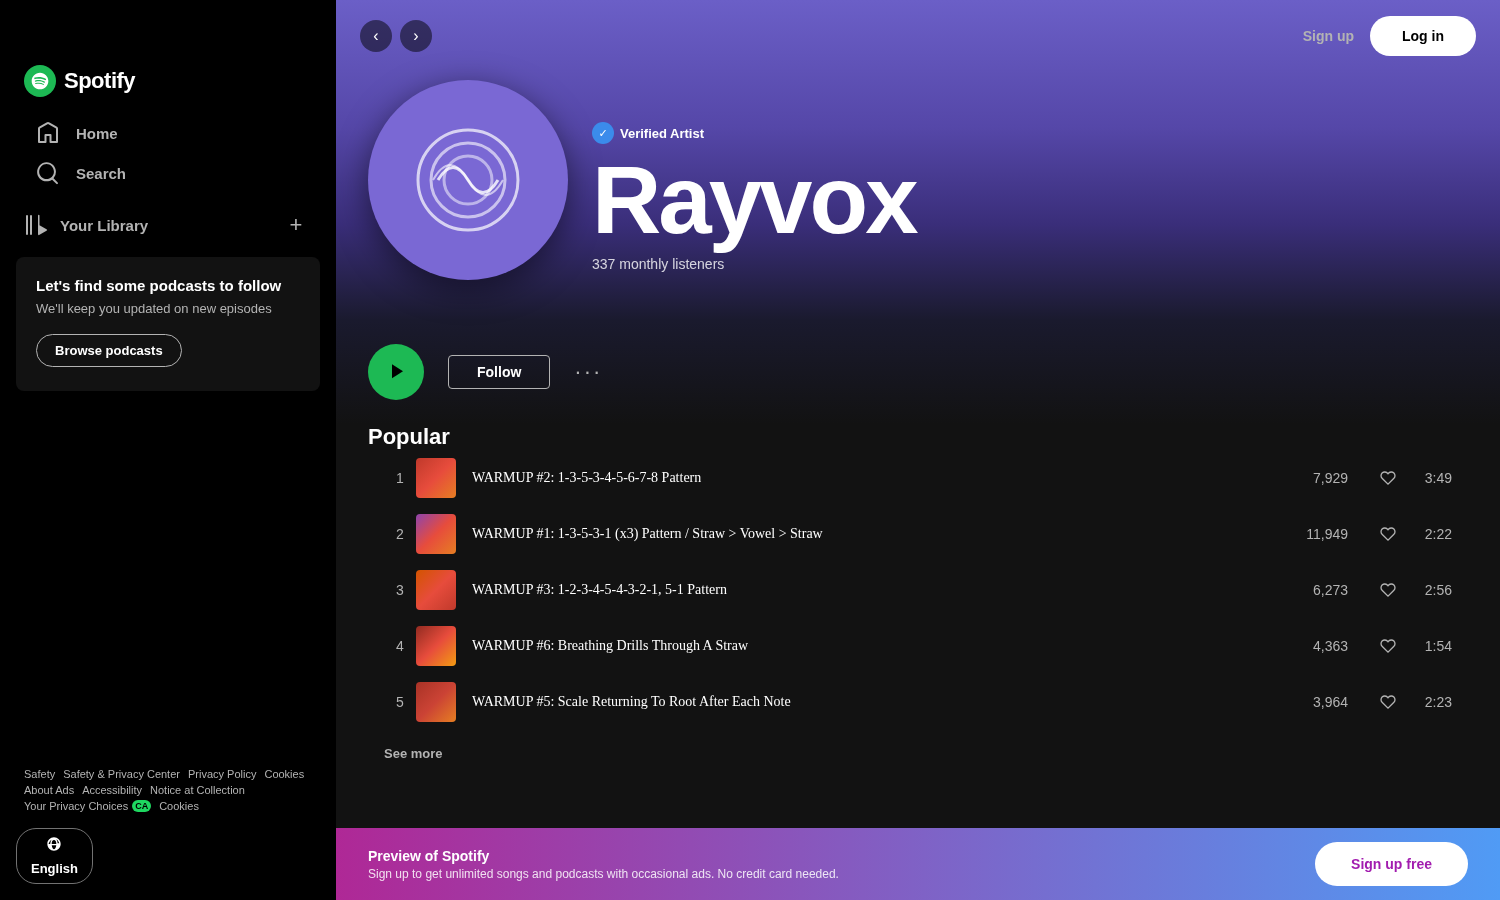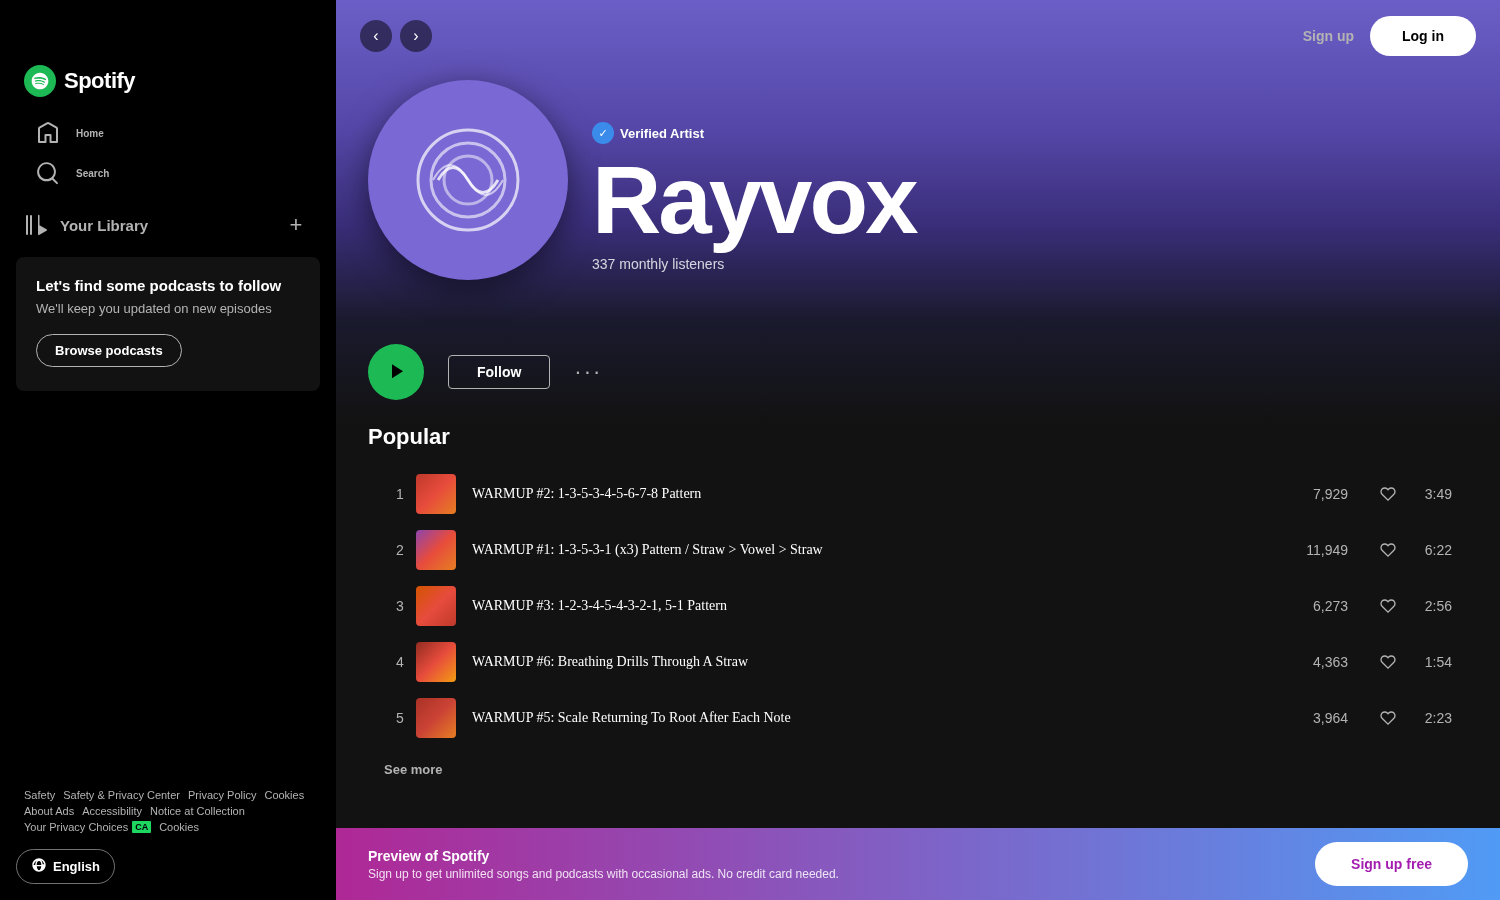--- a/index.html
+++ b/index.html
@@ -73,21 +73,21 @@
     }
 
     .nav-item {
       display: flex;
       align-items: center;
       gap: 16px;
       padding: 8px 12px;
       border-radius: 6px;
       cursor: pointer;
       color: #b3b3b3;
-      font-size: 10px;
+      font-size: 15px;
       font-weight: 600;
       transition: color 0.2s;
       text-decoration: none;
     }
 
     .nav-item .nav-icon {
       width: 24px;
       height: 24px;
       display: flex;
       align-items: center;
@@ -190,38 +190,39 @@
       display: flex;
       align-items: center;
       gap: 4px;
     }
 
     .privacy-badge {
       background: #1ed760;
       color: #000;
       font-size: 9px;
       font-weight: 700;
-      border-radius: 1px;
+      border-radius: 6px;
       padding: 1px 3px;
     }
 
     .language-btn {
       display: flex;
       align-items: center;
       gap: 6px;
       margin: 8px 16px 16px 16px;
       border: 1px solid #727272;
       border-radius: 20px;
       padding: 7px 14px;
       background: transparent;
       color: #fff;
       font-size: 13px;
       font-weight: 600;
       cursor: pointer;
       width: fit-content;
+      flex-direction: column;
     }
 
     
     .main-content {
       flex: 1;
       overflow-y: auto;
       background: #121212;
       position: relative;
     }
 
@@ -408,21 +409,20 @@
     
     .popular-section {
       padding: 0 32px 32px 32px;
       background: #121212;
     }
 
     .section-title {
       font-size: 22px;
       font-weight: 700;
       color: #fff;
-      margin-bottom: 16px;
     }
 
     .track-list {
       display: flex;
       flex-direction: column;
     }
 
     .track-row {
       display: flex;
       align-items: center;
@@ -720,21 +720,21 @@
       </div>
       <div class="track-info">
         <div class="track-name">WARMUP #1: 1-3-5-3-1 (x3) Pattern / Straw &gt; Vowel &gt; Straw</div>
       </div>
       <span class="track-plays">11,949</span>
       <button class="track-like">
         <svg width="16" height="16" viewBox="0 0 24 24" fill="none" stroke="currentColor" stroke-width="2">
           <path d="M20.84 4.61a5.5 5.5 0 00-7.78 0L12 5.67l-1.06-1.06a5.5 5.5 0 00-7.78 7.78l1.06 1.06L12 21.23l7.78-7.78 1.06-1.06a5.5 5.5 0 000-7.78z"></path>
         </svg>
       </button>
-      <span class="track-duration">6:22</span>
+      <span class="track-duration">2:22</span>
     </div>
             <div class="track-row">
       <span class="track-num">3</span>
       <div class="track-thumb">
         <div class="track-thumb-img" style="background: linear-gradient(135deg, #d35400, #e74c3c, #c0392b)"></div>
       </div>
       <div class="track-info">
         <div class="track-name">WARMUP #3: 1-2-3-4-5-4-3-2-1, 5-1 Pattern</div>
       </div>
       <span class="track-plays">6,273</span>

